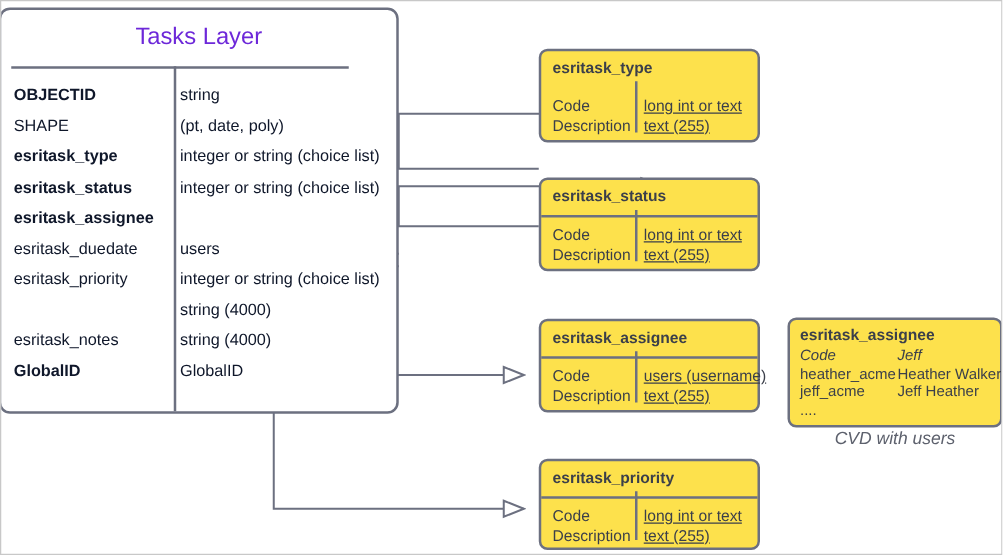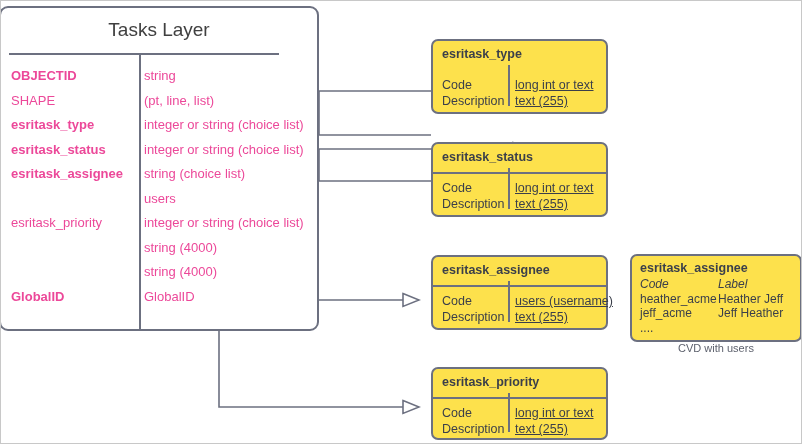--- a/index.html
+++ b/index.html
@@ -24,21 +24,21 @@
     border-radius:9px;
     box-sizing:border-box;
   }
   .entity-title{
     position:absolute;
     left:0; top:0; width:100%;
     height:44px;
     line-height:44px;
     text-align:center;
     font-size:19px;
-    color:#404040;
+    color:#6d28d9;
   }
   .entity-hr{
     position:absolute;
     left:8px; top:45px;
     width:270px; height:0;
     border-top:2px solid #6c7080;
   }
   .entity-vr{
     position:absolute;
     left:138px; top:45px;
@@ -47,21 +47,21 @@
   }
   .rows{
     position:absolute;
     left:0; top:56px; right:0;
   }
   .row{
     position:relative;
     height:24.5px;
     line-height:24.5px;
     font-size:13px;
-    color:#ec4899;
+    color:#0f172a;
     white-space:nowrap;
     padding-left:32px;
   }
   .row .fname{
     position:absolute; left:10px; top:0;
   }
   .row .ftype{
     position:absolute; left:143px; top:0;
   }
   .row.bold .fname{ font-weight:bold; }
@@ -123,21 +123,22 @@
   }
   .cvd-grid .gr{ position:relative; height:14.5px; white-space:nowrap; }
   .cvd-grid .c1{ position:absolute; left:0; top:0; }
   .cvd-grid .c2{ position:absolute; left:78px; top:0; }
   .cvd-grid .hdr{ font-style:italic; }
   .cvd-caption{
     position:absolute;
     left:629px; top:341px;
     width:172px;
     text-align:center;
-    font-size:11px;
+    font-size:14px;
+    font-style:italic;
     color:#5d616d;
   }
 
   
   #wires{
     position:absolute; left:0; top:0;
     width:802px; height:444px;
     pointer-events:none;
   }
 </style>
@@ -165,45 +166,46 @@
     <div class="entity-hr"></div>
     <div class="entity-vr"></div>
 
     <div class="rows">
       <div class="row bold">
         <span class="fname">OBJECTID</span>
         <span class="ftype">string</span>
       </div>
       <div class="row">
         <span class="fname">SHAPE</span>
-        <span class="ftype">(pt, line, list)</span>
+        <span class="ftype">(pt, date, poly)</span>
       </div>
       <div class="row bold">
         <span class="fname">esritask_type</span>
         <span class="ftype">integer or string (choice list)</span>
       </div>
       <div class="row bold">
         <span class="fname">esritask_status</span>
         <span class="ftype">integer or string (choice list)</span>
       </div>
       <div class="row bold">
         <span class="fname">esritask_assignee</span>
-        <span class="ftype">string (choice list)</span>
-      </div>
-      <div class="row">
+      </div>
+      <div class="row">
+        <span class="fname">esritask_duedate</span>
         <span class="ftype">users</span>
       </div>
       <div class="row">
         <span class="fname">esritask_priority</span>
         <span class="ftype">integer or string (choice list)</span>
       </div>
       <div class="row">
         <span class="ftype">string (4000)</span>
       </div>
       <div class="row">
+        <span class="fname">esritask_notes</span>
         <span class="ftype">string (4000)</span>
       </div>
       <div class="row bold">
         <span class="fname">GlobalID</span>
         <span class="ftype">GlobalID</span>
       </div>
     </div>
   </div>
 
   <div class="dbox" style="left:430px;top:38px;width:177px;height:75px;">
@@ -259,25 +261,25 @@
       <div>long int or text</div>
       <div>text (255)</div>
     </div>
   </div>
 
   <div class="cvd">
     <div class="cvd-title">esritask_assignee</div>
     <div class="cvd-grid">
       <div class="gr">
         <span class="c1 hdr">Code</span>
-        <span class="c2 hdr">Label</span>
+        <span class="c2 hdr">Jeff</span>
       </div>
       <div class="gr">
         <span class="c1">heather_acme</span>
-        <span class="c2">Heather Jeff</span>
+        <span class="c2">Heather Walker</span>
       </div>
       <div class="gr">
         <span class="c1">jeff_acme</span>
         <span class="c2">Jeff Heather</span>
       </div>
       <div class="gr">
         <span class="c1">....</span>
       </div>
     </div>
   </div>

